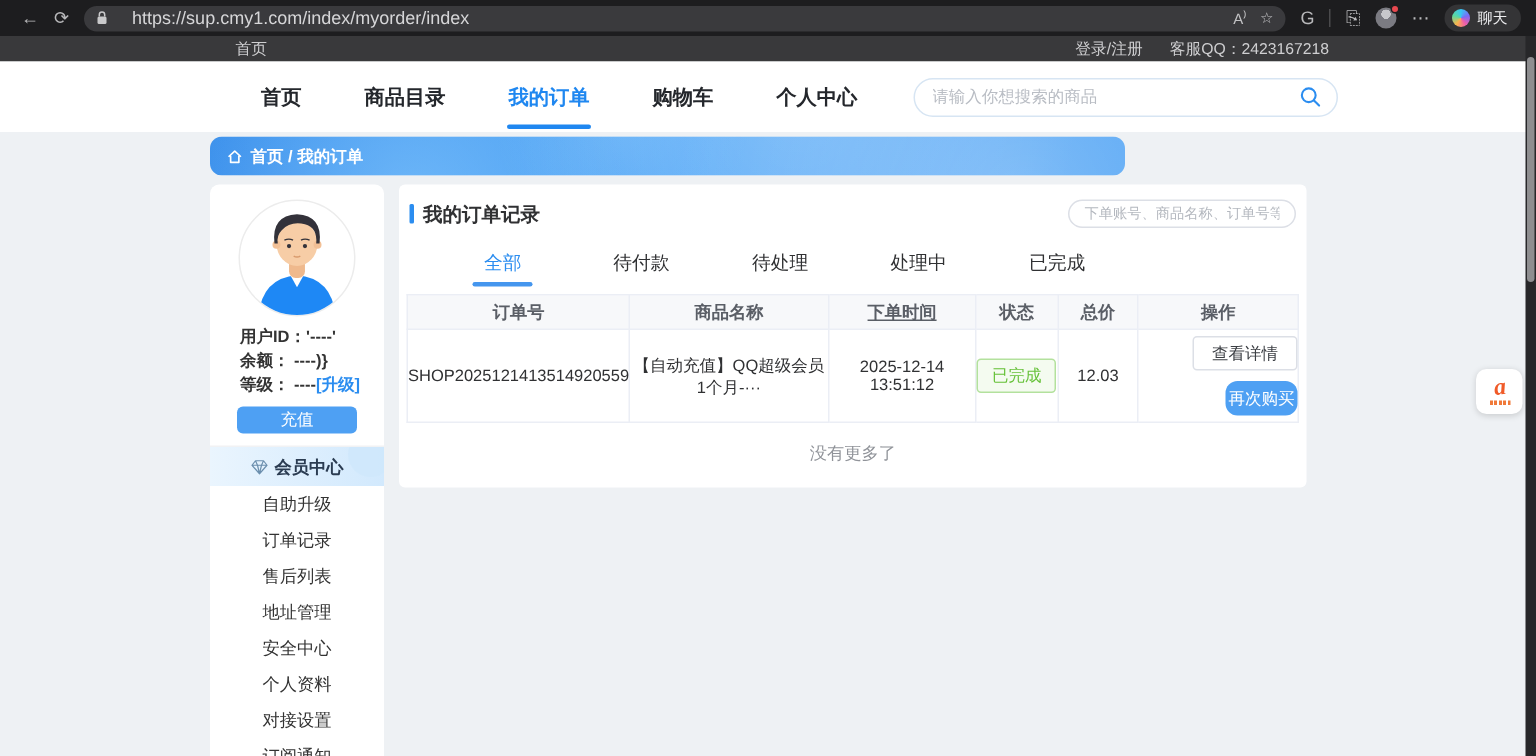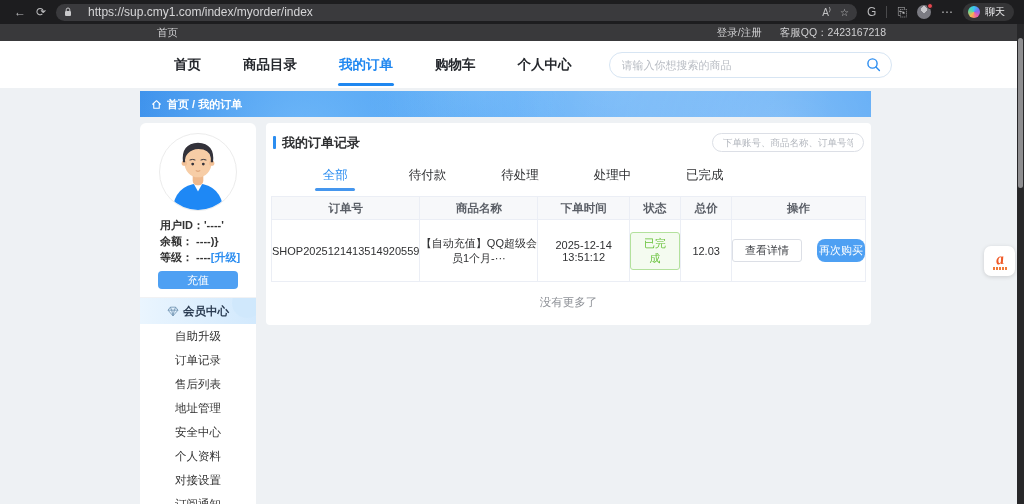--- a/index.html
+++ b/index.html
@@ -42,21 +42,21 @@
     font-size:13.5px; font-weight:bold; color:#24272c; cursor:pointer; }
   .nav-item.active { color:#1f87f0; }
   .nav-item.active::after { content:""; position:absolute; left:50%; transform:translateX(-50%);
     bottom:2px; width:56px; height:3px; border-radius:2px; background:#1f87f0; }
   #nav-search { margin-left:16px; width:283px; height:26px; border:1px solid #d7e5f3; border-radius:13px;
     display:flex; align-items:center; padding:0 10px 0 12px; background:#fff; }
   #nav-search input { border:none; outline:none; flex:1; font-size:11px; color:#333; background:transparent; }
   #nav-search input::placeholder { color:#b9bdc4; }
 
   
-  #banner { position:absolute; top:91px; left:140px; width:731px; height:26px; border-radius:0;
+  #banner { position:absolute; top:91px; left:140px; width:610px; height:26px; border-radius:8px;
     background:
       radial-gradient(circle at 88% 160%, rgba(255,255,255,.28), transparent 42%),
       radial-gradient(circle at 64% -80%, rgba(255,255,255,.20), transparent 48%),
       radial-gradient(circle at 22% 180%, rgba(140,205,255,.55), transparent 30%),
       radial-gradient(circle at 45% -40%, rgba(120,190,250,.5), transparent 25%),
       linear-gradient(95deg,#3e92ec,#56a9f7 55%,#4aa0f4);
     display:flex; align-items:center; padding-left:11px; color:#fff; font-size:11px; font-weight:bold; gap:5px; }
 
   
   #content { position:absolute; top:123px; left:140px; display:flex; gap:10px; align-items:flex-start; }
@@ -88,24 +88,24 @@
   #filter-box input::placeholder { color:#b4b8bf; }
   #tabs { display:flex; width:462px; margin:9px 0 0 18px; }
   .tab { flex:1; text-align:center; font-size:12.5px; color:#303133; padding:6px 0 10px; position:relative; cursor:pointer; }
   .tab.active { color:#2b8df0; }
   .tab.active::after { content:""; position:absolute; bottom:3px; left:50%; transform:translateX(-50%);
     width:40px; height:3px; border-radius:2px; background:#4596ee; }
   table { width:100%; border-collapse:collapse; margin-top:2px; }
   th, td { border:1px solid #ebeef5; text-align:center; }
   th { background:#f7f8fa; height:23px; font-size:11.5px; color:#5a5e66; font-weight:bold; }
   td { height:62px; font-size:11px; color:#303133; }
-  .c1{width:21%;} .c2{width:24%;} .c3{width:17.5%;} .c4{width:9.5%;} .c5{width:9.5%;} .c6{width:18.5%;}
+  .c1{width:21%;} .c2{width:24%;} .c3{width:17.5%;text-decoration:underline;} .c4{width:9.5%;} .c5{width:9.5%;} .c6{width:18.5%;}
   .badge { display:inline-block; padding:3px 9px; font-size:11px; color:#67c23a;
     border:1px solid #b3e19d; background:#f4fbf0; border-radius:3px; }
-  .actions { display:flex; flex-direction:row; align-items:flex-start; gap:15px; }
+  .actions { display:flex; flex-direction:column; align-items:flex-end; gap:7px; }
   .btn-plain { width:70px; height:23px; background:#fff; border:1px solid #dcdfe6; border-radius:3px;
     font-size:11px; color:#3c3f44; cursor:pointer; }
   .btn-primary { width:48px; height:23px; background:#4ea0f3; border:none; border-radius:8px;
     font-size:11px; color:#fff; cursor:pointer; }
   #no-more { text-align:center; font-size:11.5px; color:#909399; padding:13px 0 15px; }
 
   
   #float-badge { position:absolute; right:9px; top:246px; width:31px; height:30px; background:#fff;
     border-radius:7px; box-shadow:0 1px 4px rgba(0,0,0,.15); display:flex; flex-direction:column;
     align-items:center; justify-content:center; cursor:pointer; z-index:5; }

